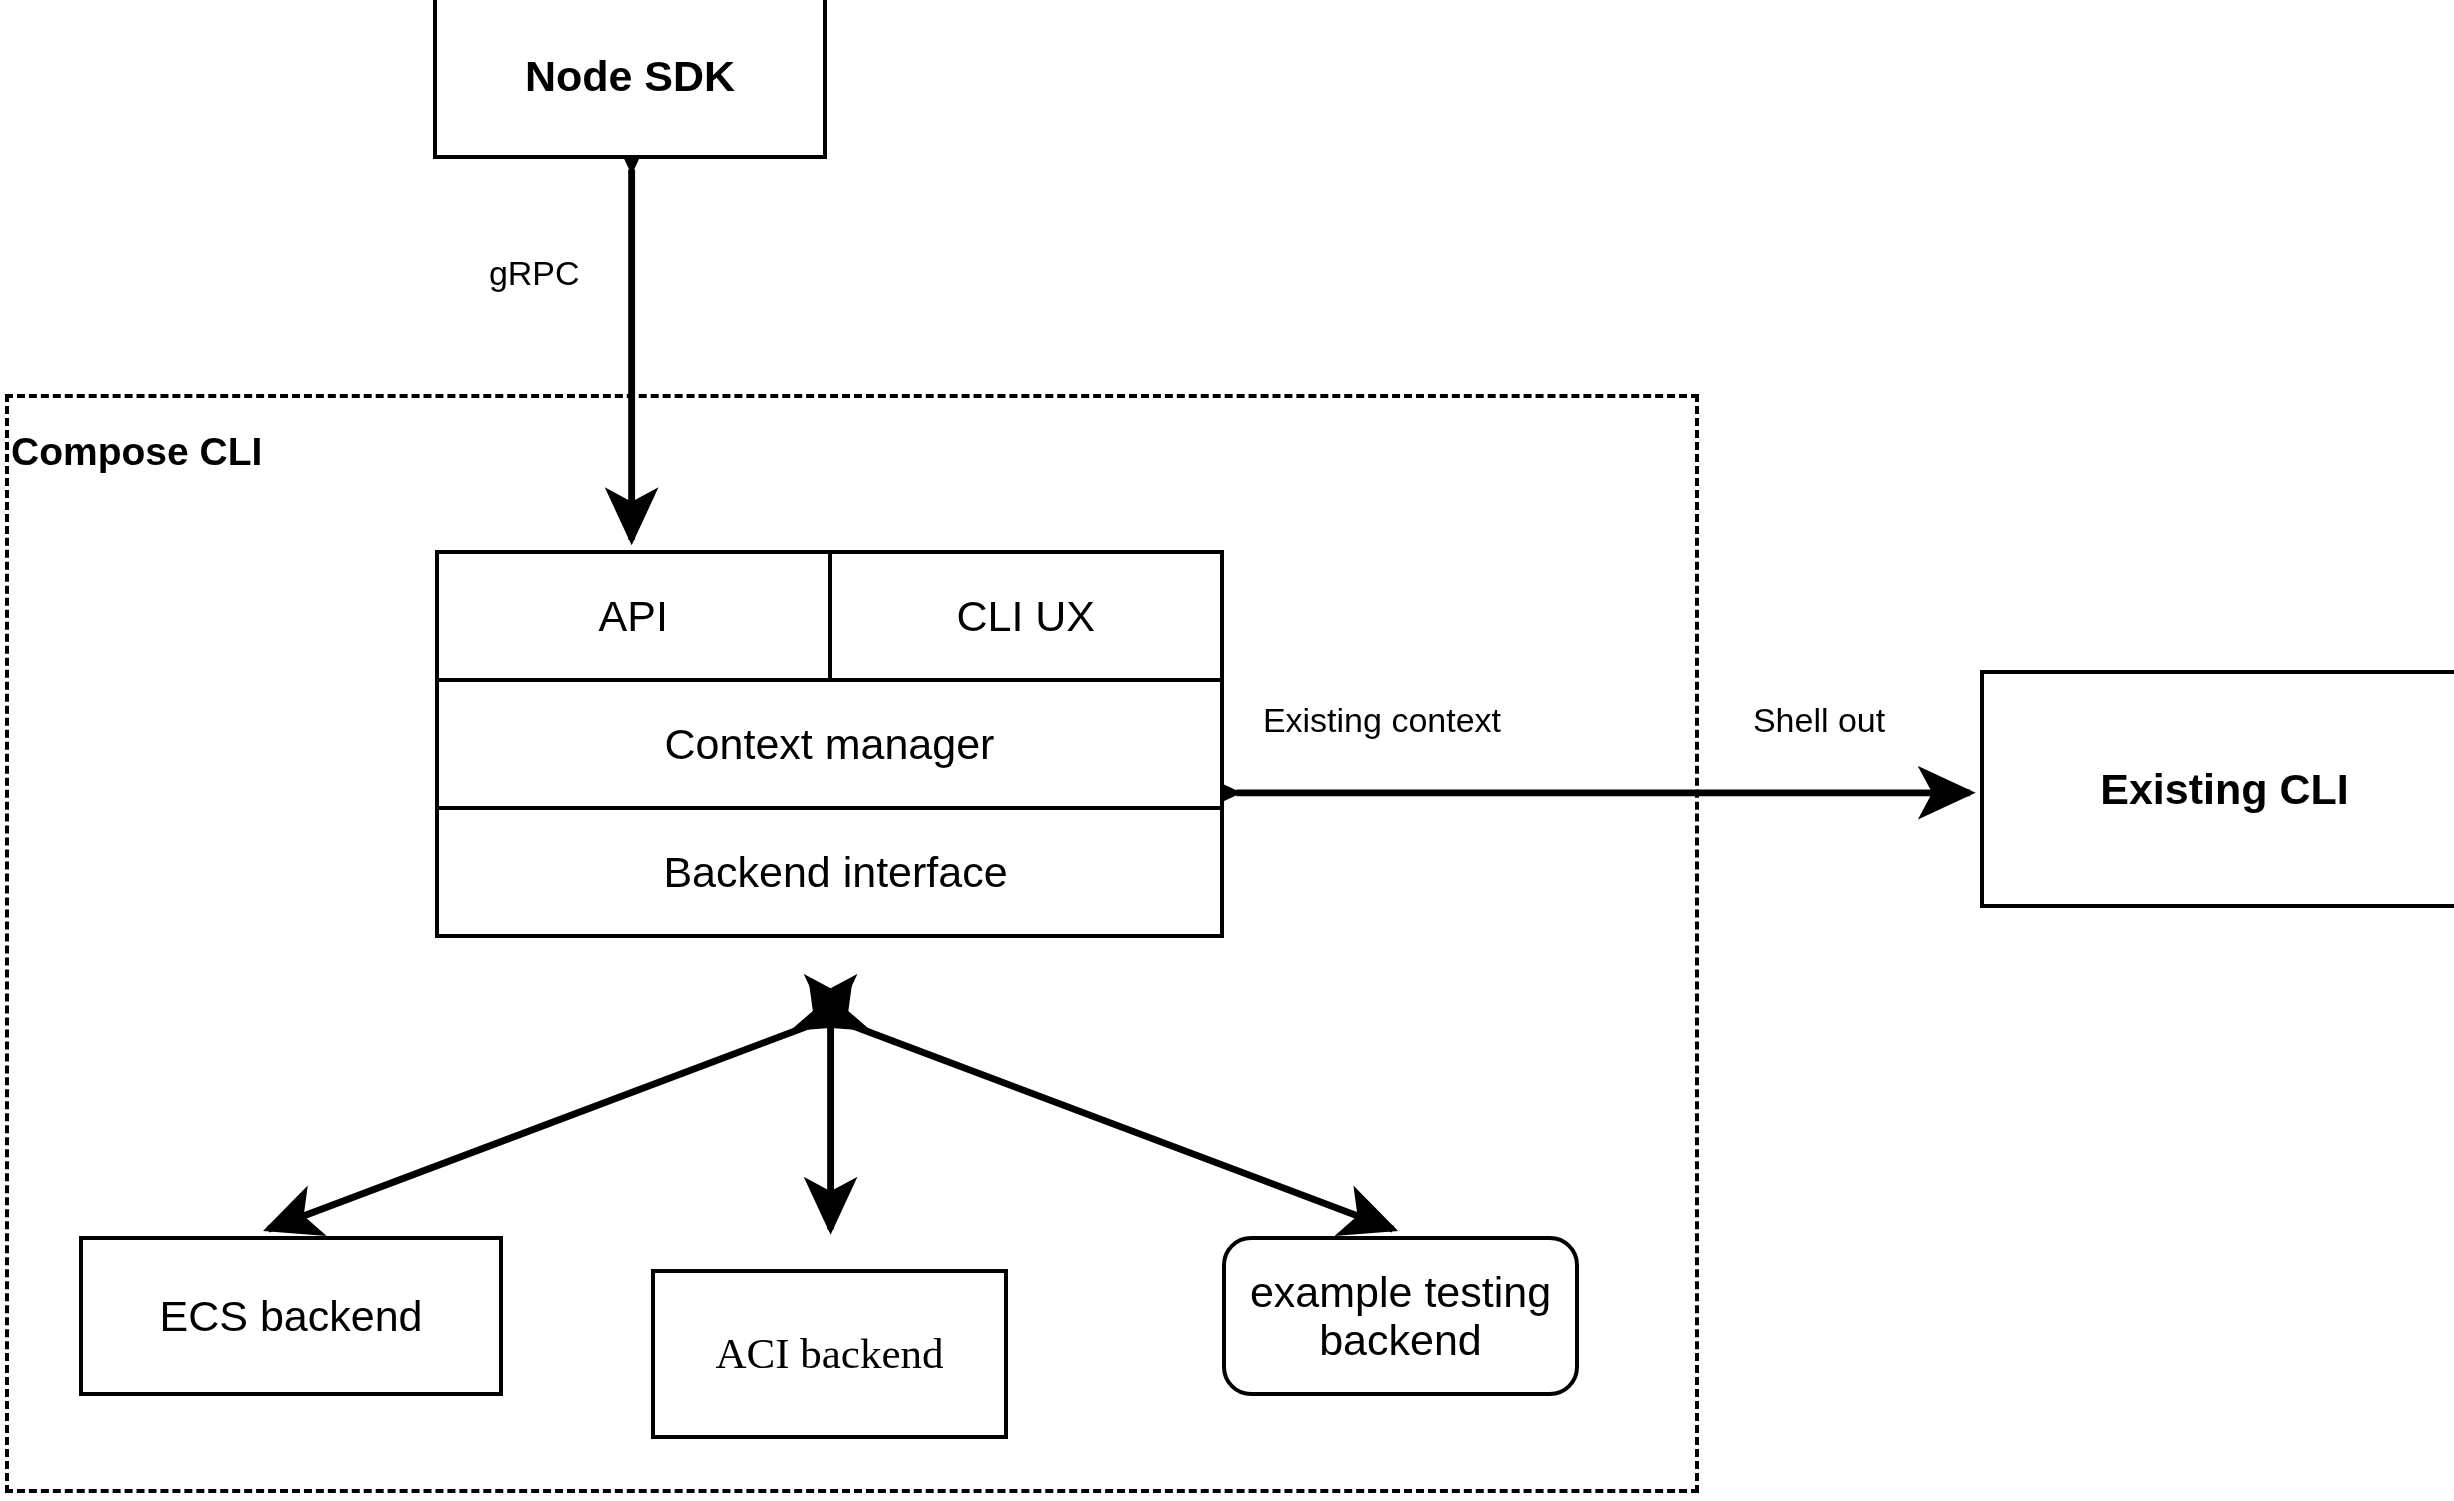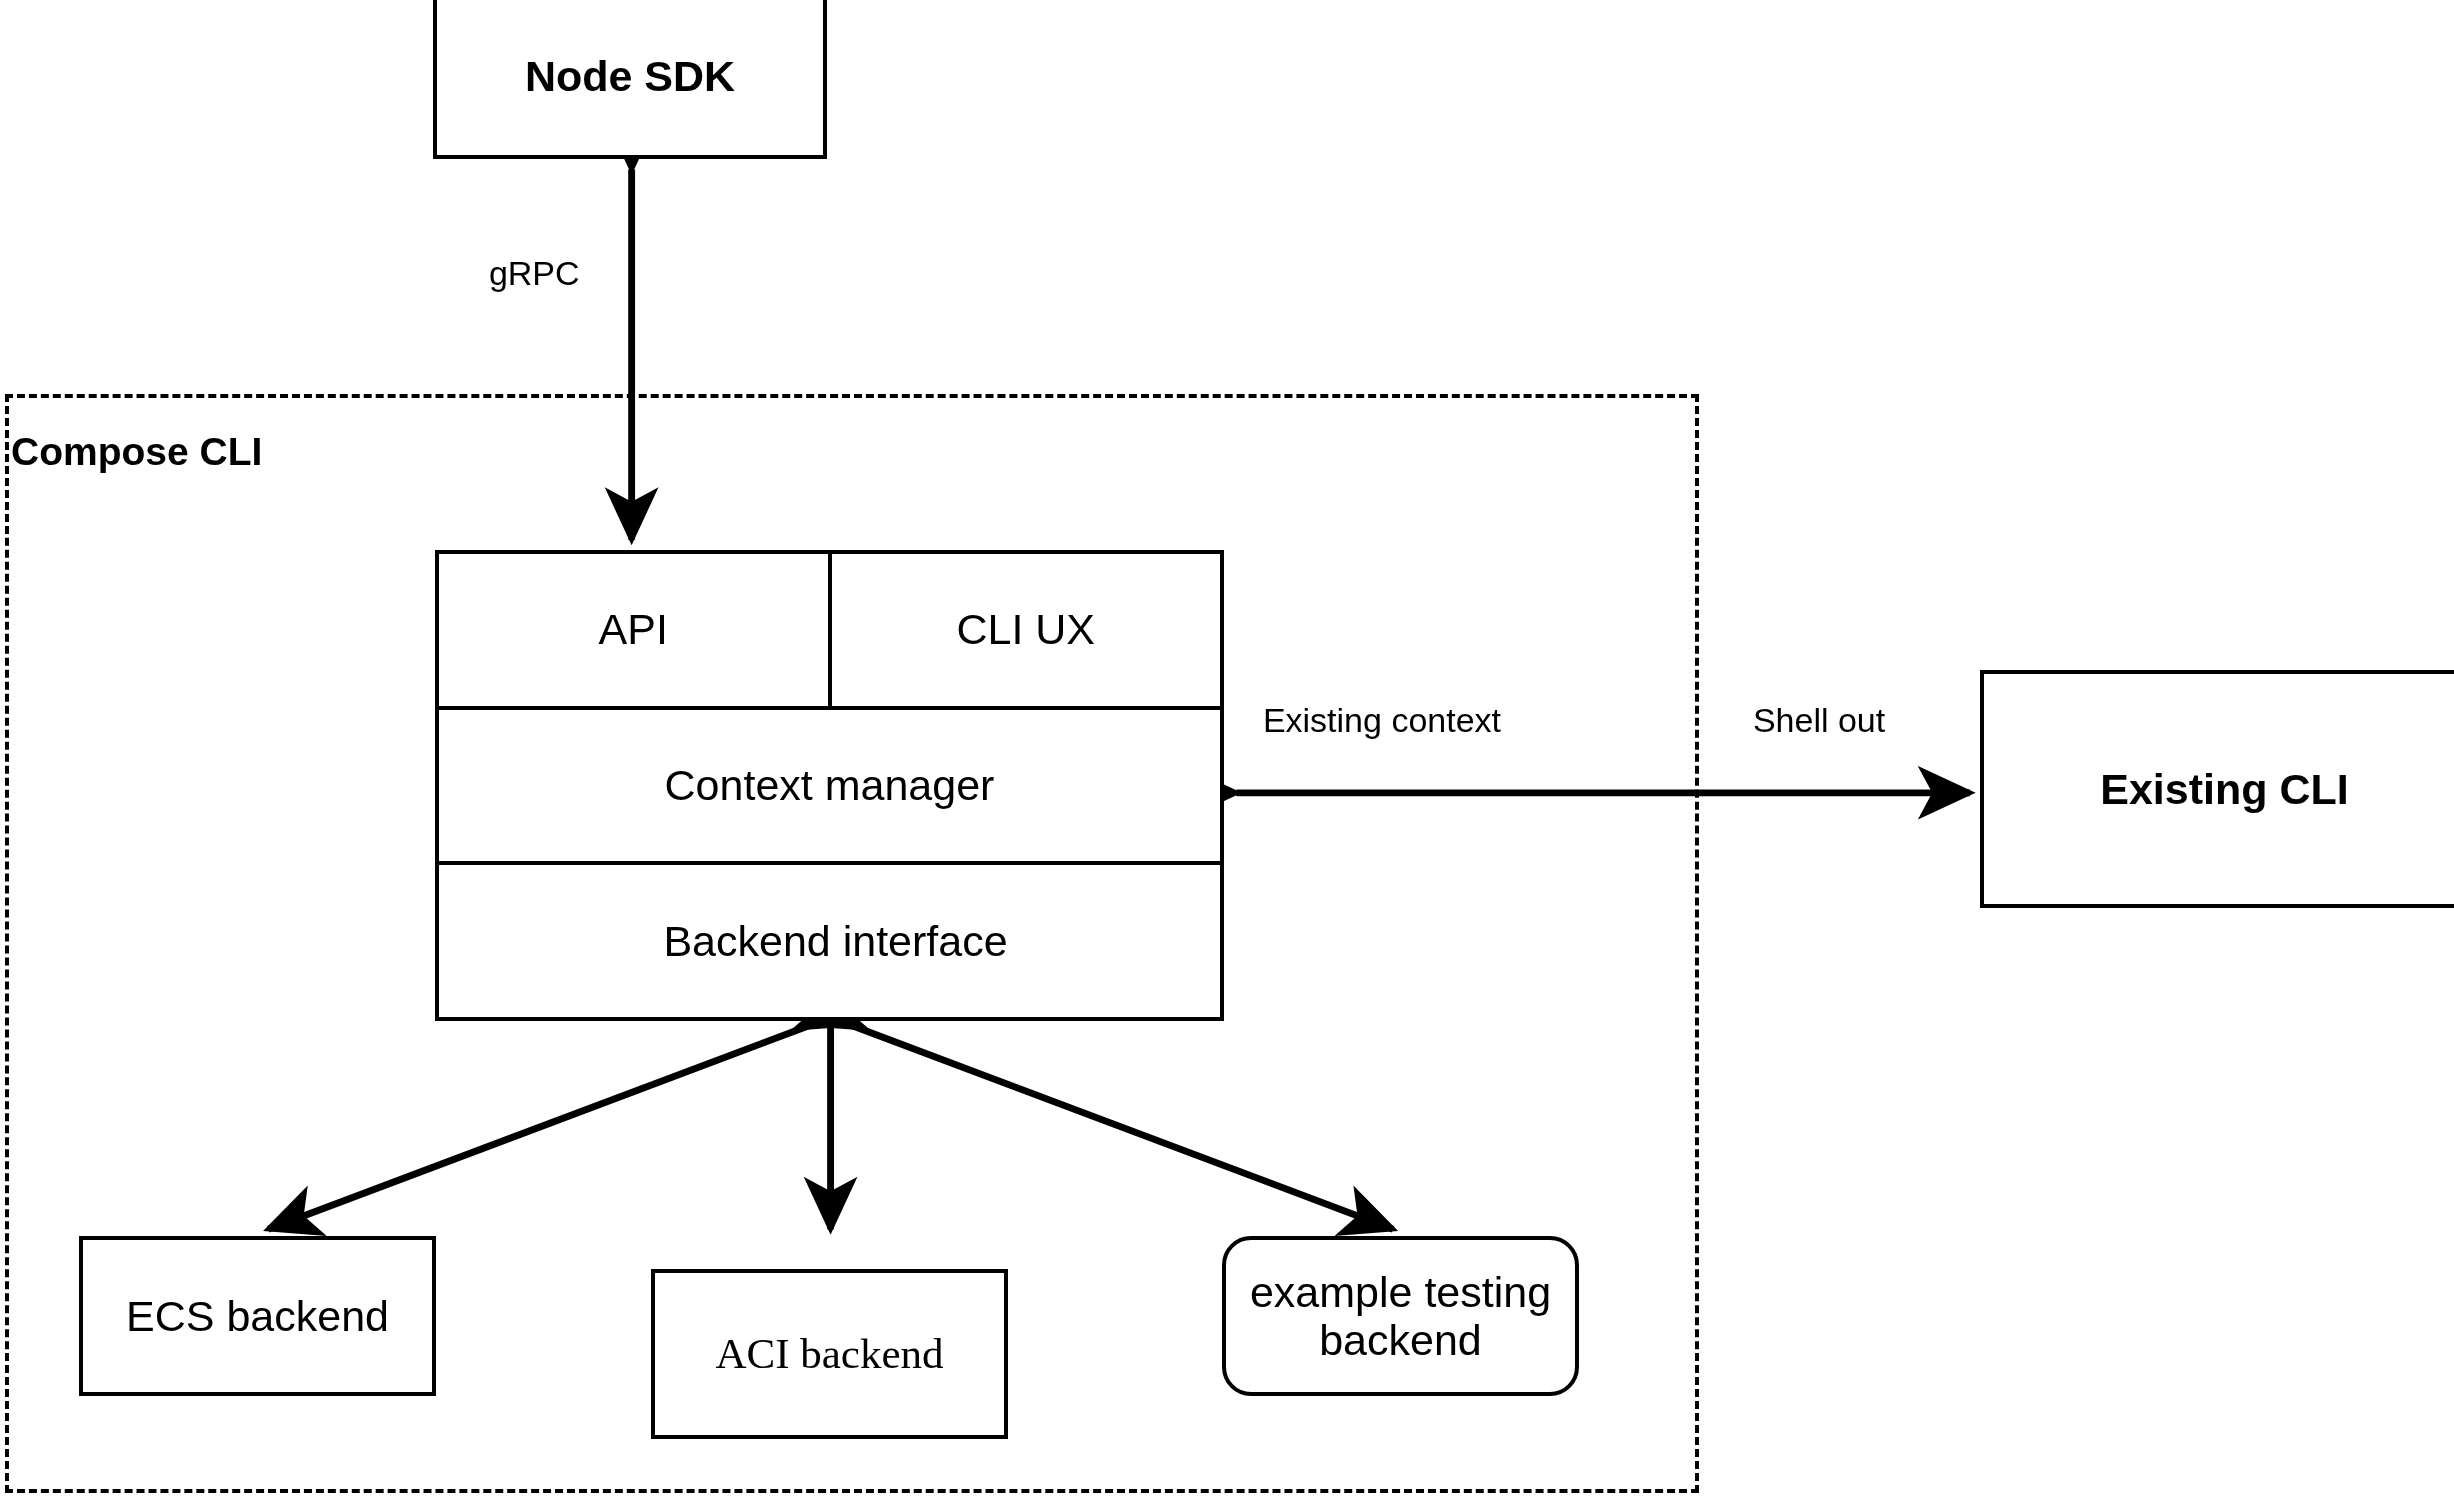--- a/index.html
+++ b/index.html
@@ -124,42 +124,42 @@
   <div class="edge-label" style="left:1749px; top:701px;">Shell out</div>
 
   <div class="node bold" style="left:433px; top:-7.9px; width:394px; height:167px;">
     <span>Node SDK</span>
   </div>
 
   <div class="node bold" style="left:1980px; top:670px; width:489px; height:238px;">
     <span>Existing CLI</span>
   </div>
 
-  <div class="stack" style="left:435px; top:550px; width:789px; height:471px;">
+  <div class="stack" style="left:435px; top:550px; width:789px; height:388px;">
     <div class="stack-row">
       <div class="stack-cell">
         <span>API</span>
       </div>
       <div class="stack-cell">
         <span>CLI UX</span>
       </div>
     </div>
     <div class="stack-row">
       <div class="stack-cell">
         <span>Context manager</span>
       </div>
     </div>
     <div class="stack-row">
       <div class="stack-cell">
         <span>Backend interface</span>
       </div>
     </div>
   </div>
 
-  <div class="node" style="left:79px; top:1236px; width:357px; height:160px;">
+  <div class="node" style="left:79px; top:1236px; width:424px; height:160px;">
     <span>ECS backend</span>
   </div>
 
   <div class="node" style="left:651px; top:1269px; width:357px; height:170px;font-family:Liberation Serif, serif;">
     <span>ACI backend</span>
   </div>
 
   <div class="node" style="left:1222px; top:1236px; width:357px; height:160px; padding:0 13.8px;border-radius:29px;">
     <span>example testing backend</span>
   </div>

